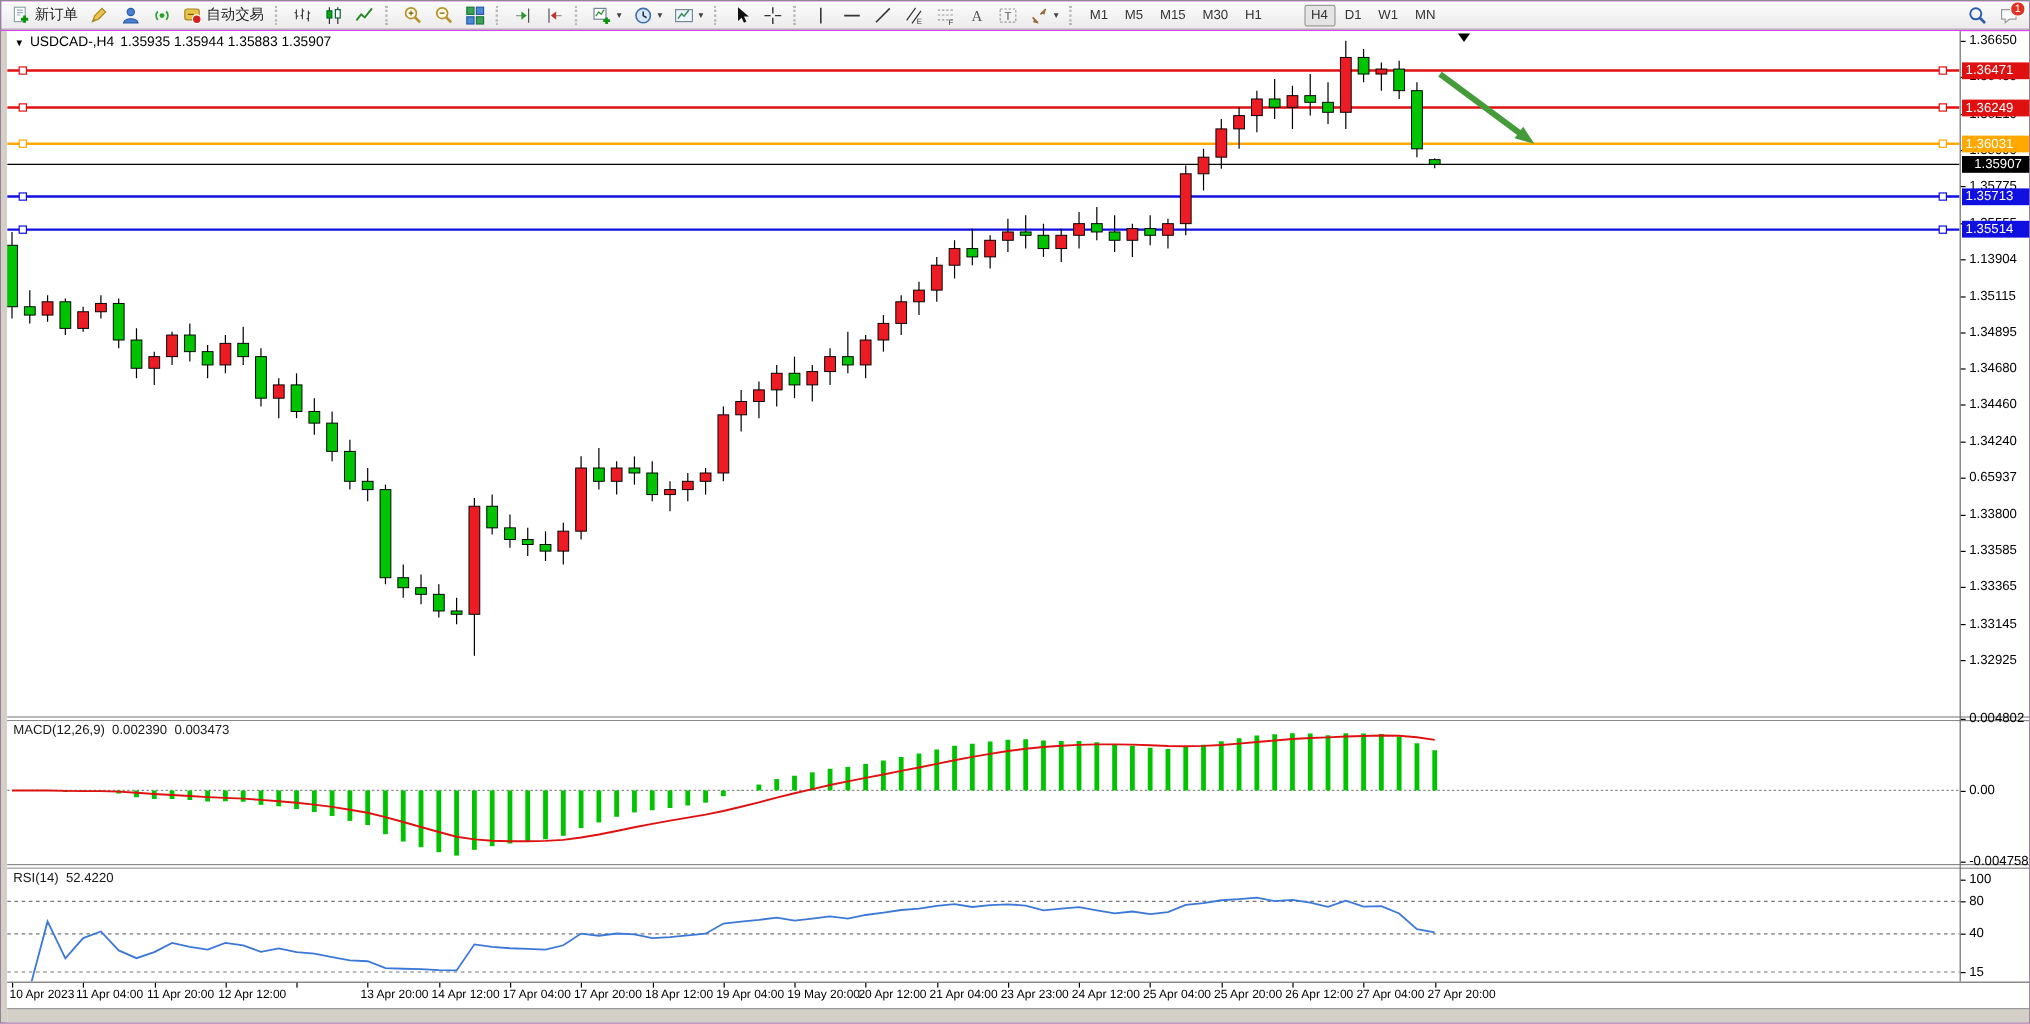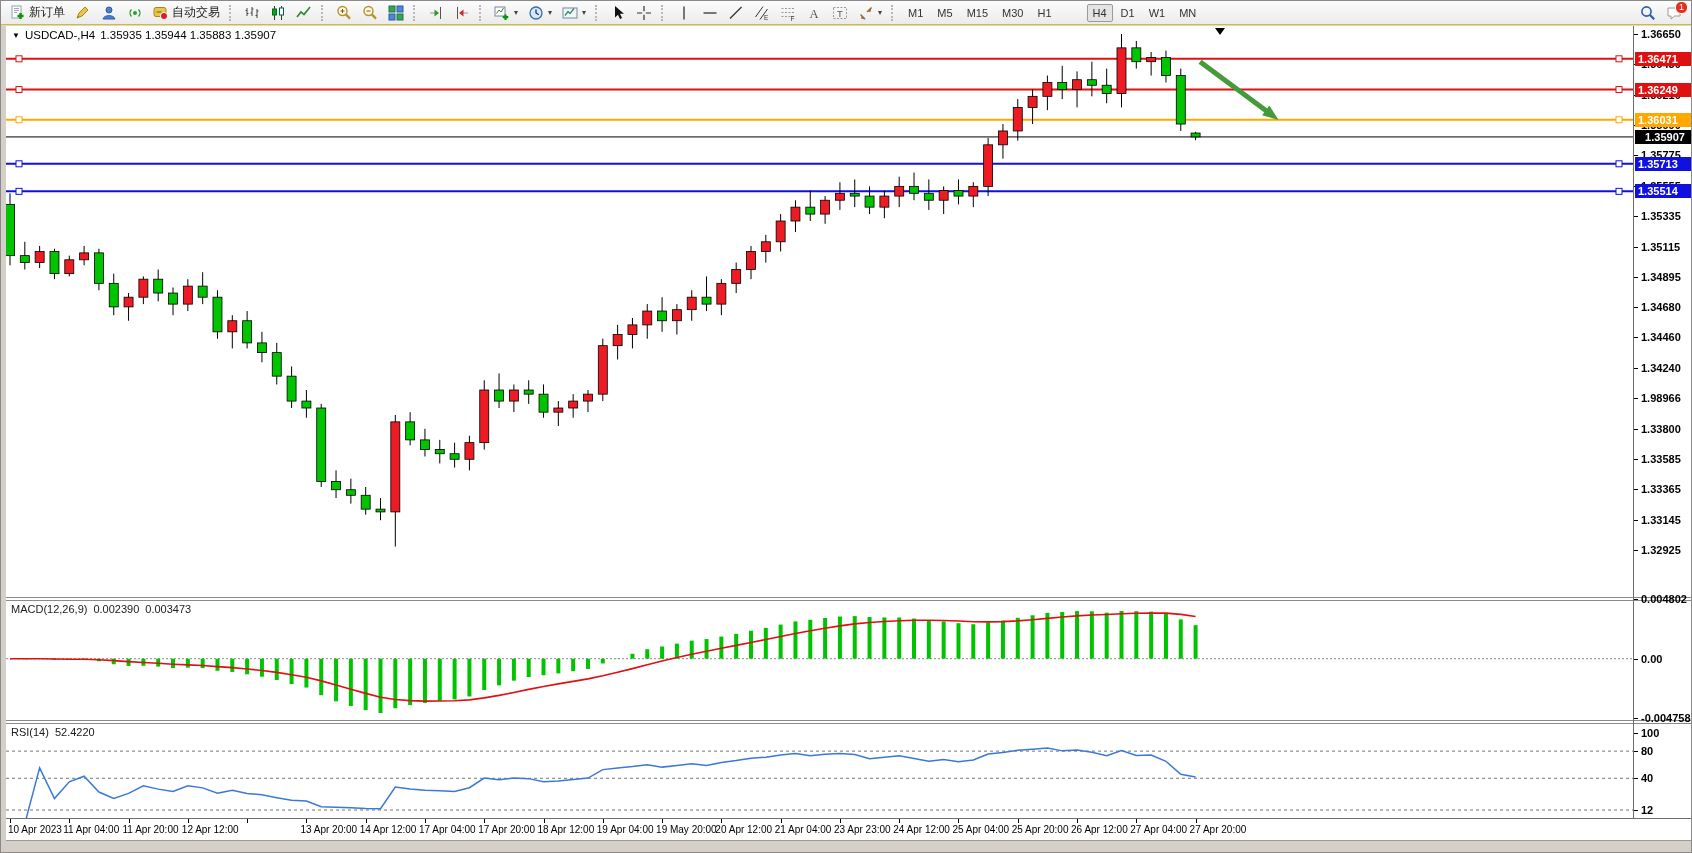--- a/index.html
+++ b/index.html
@@ -1,37 +1,37 @@
 <!DOCTYPE html>
 <html><head>
 <meta charset="utf-8">
 <style>
   html,body{margin:0;padding:0;background:#c8c4bc;}
-  #app{position:relative;width:1692px;height:853px;background:#fde047;font-family:"Liberation Sans",sans-serif;overflow:hidden;border:1px solid #8a8a8a;box-sizing:border-box;}
+  #app{position:relative;width:1692px;height:853px;background:#d946ef;font-family:"Liberation Sans",sans-serif;overflow:hidden;border:1px solid #8a8a8a;box-sizing:border-box;}
   
   .toolbar{position:absolute;top:0;left:0;right:0;height:24px;background:linear-gradient(#fcfcfc,#ebebeb);border-bottom:1px solid #b3b3b3;display:flex;align-items:center;padding:0 4px;box-sizing:border-box;}
   .tsep{width:4px;height:16px;border-left:2px dotted #b8b8b8;margin:0 4px;}
   .tbtn{display:inline-flex;align-items:center;gap:3px;height:20px;padding:0 3px;margin:0 1px;border:1px solid transparent;border-radius:2px;font-size:12px;color:#222;position:relative;}
   .tbtn svg{display:block;}
   .caret{font-size:8px;color:#444;margin-left:1px;}
   .tf{font-size:11px;color:#333;padding:2px 5px;margin:0 1px;border:1px solid transparent;border-radius:2px;}
   .tf.active{border:1px solid #9a9a9a;background:#e4e4e4;margin-left:28px;}
   .tspacer{flex:1;}
   .badge{position:absolute;top:-2px;right:-3px;background:#e03020;color:#fff;font-size:9px;line-height:11px;min-width:11px;text-align:center;border-radius:6px;border:1px solid #fff;}
   
   .chartwin{position:absolute;top:25px;left:0;right:0;bottom:0;background:#fff;border-left:5px solid #d4d0c8;box-sizing:border-box;}
   .panel{position:absolute;left:0;width:1627px;background:#fff;}
   .panel svg{position:absolute;left:0;top:0;}
   #price-panel{top:0;height:571px;}
   #macd-panel{top:575px;height:119px;}
   #rsi-panel{top:698px;height:94px;}
   .divider{position:absolute;left:0;width:100%;height:4px;background:#fff;border-top:1px solid #8a8a8a;border-bottom:1px solid #8a8a8a;box-sizing:border-box;}
   #div1{top:571px;} #div2{top:694px;}
   .vaxisline{position:absolute;left:1627px;top:0;width:1px;height:814px;background:#6e6e6e;}
-  #yaxis{position:absolute;left:1628px;top:0;width:58px;height:724px;font-weight:bold;}
+  #yaxis{position:absolute;left:1628px;top:0;width:58px;height:724px;}
   .ylab{position:absolute;left:7px;font-size:11px;color:#000;white-space:nowrap;}
   .ytick{position:absolute;left:0;width:4px;height:1px;background:#000;}
   .pricetag{position:absolute;left:1px;width:54px;font-size:11px;line-height:14px;padding:0 1px 0 3px;color:#fff;white-space:nowrap;}
   #time-axis{position:absolute;left:0;top:792px;width:100%;height:22px;border-top:1px solid #6e6e6e;background:#fff;}
   .xlab{position:absolute;top:5px;font-size:10px;color:#000;white-space:nowrap;}
   .xtick{position:absolute;top:0;width:1px;height:4px;background:#000;}
   #bottom-strip{position:absolute;left:0;top:814px;width:100%;height:14px;background:#d4d0c8;border-top:1px solid #9a9a9a;box-sizing:border-box;}
   .chart-title{position:absolute;top:3px;left:6px;font-size:11.5px;color:#000;display:flex;align-items:center;gap:5px;}
   .title-caret{font-size:8px;color:#000;}
   .ind-label{position:absolute;top:2px;left:5px;font-size:11px;color:#1a1a1a;display:flex;gap:6px;}
@@ -600,33 +600,33 @@
         <div class="ylab" style="top: 32.4752px;">1.36430</div>
         <div class="ytick" style="top: 38.4752px;"></div>
         <div class="ylab" style="top: 62.9503px;">1.36210</div>
         <div class="ytick" style="top: 68.9503px;"></div>
         <div class="ylab" style="top: 93.4255px;">1.35990</div>
         <div class="ytick" style="top: 99.4255px;"></div>
         <div class="ylab" style="top: 123.208px;">1.35775</div>
         <div class="ytick" style="top: 129.208px;"></div>
         <div class="ylab" style="top: 153.683px;">1.35555</div>
         <div class="ytick" style="top: 159.683px;"></div>
-        <div class="ylab" style="top: 184.158px;">1.35335</div>
+        <div class="ylab" style="top: 184.158px;">1.13904</div>
         <div class="ytick" style="top: 190.158px;"></div>
         <div class="ylab" style="top: 214.634px;">1.35115</div>
         <div class="ytick" style="top: 220.634px;"></div>
         <div class="ylab" style="top: 245.109px;">1.34895</div>
         <div class="ytick" style="top: 251.109px;"></div>
         <div class="ylab" style="top: 274.891px;">1.34680</div>
         <div class="ytick" style="top: 280.891px;"></div>
         <div class="ylab" style="top: 305.366px;">1.34460</div>
         <div class="ytick" style="top: 311.366px;"></div>
         <div class="ylab" style="top: 335.842px;">1.34240</div>
         <div class="ytick" style="top: 341.842px;"></div>
-        <div class="ylab" style="top: 366.317px;">1.98966</div>
+        <div class="ylab" style="top: 366.317px;">0.65937</div>
         <div class="ytick" style="top: 372.317px;"></div>
         <div class="ylab" style="top: 396.792px;">1.33800</div>
         <div class="ytick" style="top: 402.792px;"></div>
         <div class="ylab" style="top: 426.574px;">1.33585</div>
         <div class="ytick" style="top: 432.574px;"></div>
         <div class="ylab" style="top: 457.05px;">1.33365</div>
         <div class="ytick" style="top: 463.05px;"></div>
         <div class="ylab" style="top: 487.525px;">1.33145</div>
         <div class="ytick" style="top: 493.525px;"></div>
         <div class="ylab" style="top: 518px;">1.32925</div>
@@ -636,21 +636,21 @@
         <div class="ylab" style="top: 626.698px;">0.00</div>
         <div class="ytick" style="top: 632.698px;"></div>
         <div class="ylab" style="top: 685.566px;">-0.004758</div>
         <div class="ytick" style="top: 691.566px;"></div>
         <div class="ylab" style="top: 701px;">100</div>
         <div class="ytick" style="top: 707px;"></div>
         <div class="ylab" style="top: 719.118px;">80</div>
         <div class="ytick" style="top: 725.118px;"></div>
         <div class="ylab" style="top: 746.294px;">40</div>
         <div class="ytick" style="top: 752.294px;"></div>
-        <div class="ylab" style="top: 778px;">12</div>
+        <div class="ylab" style="top: 778px;">15</div>
         <div class="ytick" style="top: 784px;"></div>
         <div class="pricetag" style="top: 25.7957px; background: rgb(224, 16, 16);">1.36471</div>
         <div class="pricetag" style="top: 56.5479px; background: rgb(224, 16, 16);">1.36249</div>
         <div class="pricetag" style="top: 86.746px; background: rgb(255, 168, 0); color: rgb(255, 255, 255);">1.36031</div>
         <div class="pricetag" style="top: 103.923px; background: rgb(0, 0, 0); text-align: center;">1.35907</div>
         <div class="pricetag" style="top: 130.797px; background: rgb(16, 16, 224);">1.35713</div>
         <div class="pricetag" style="top: 158.363px; background: rgb(16, 16, 224);">1.35514</div>
       </div>
     <div id="time-axis">
         <div class="xtick" style="left: 4px;"></div>

